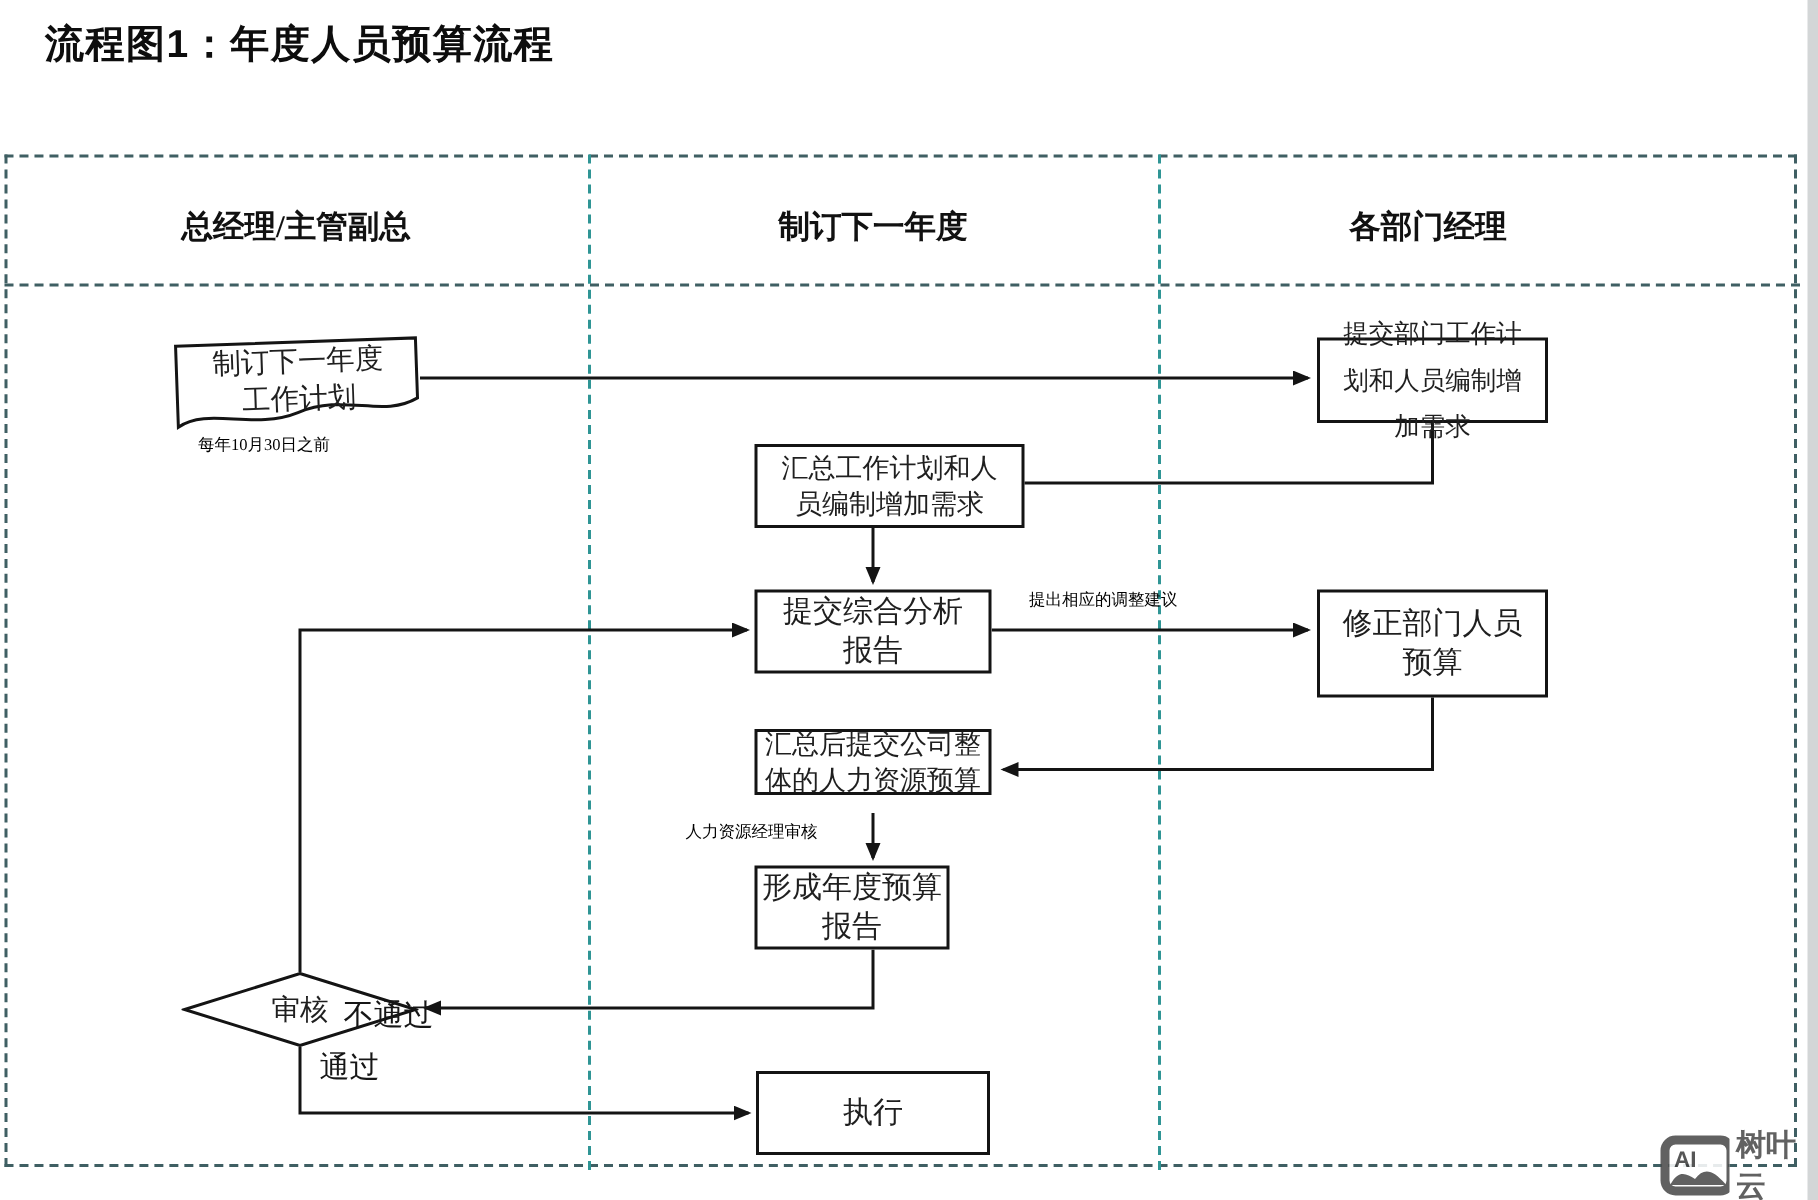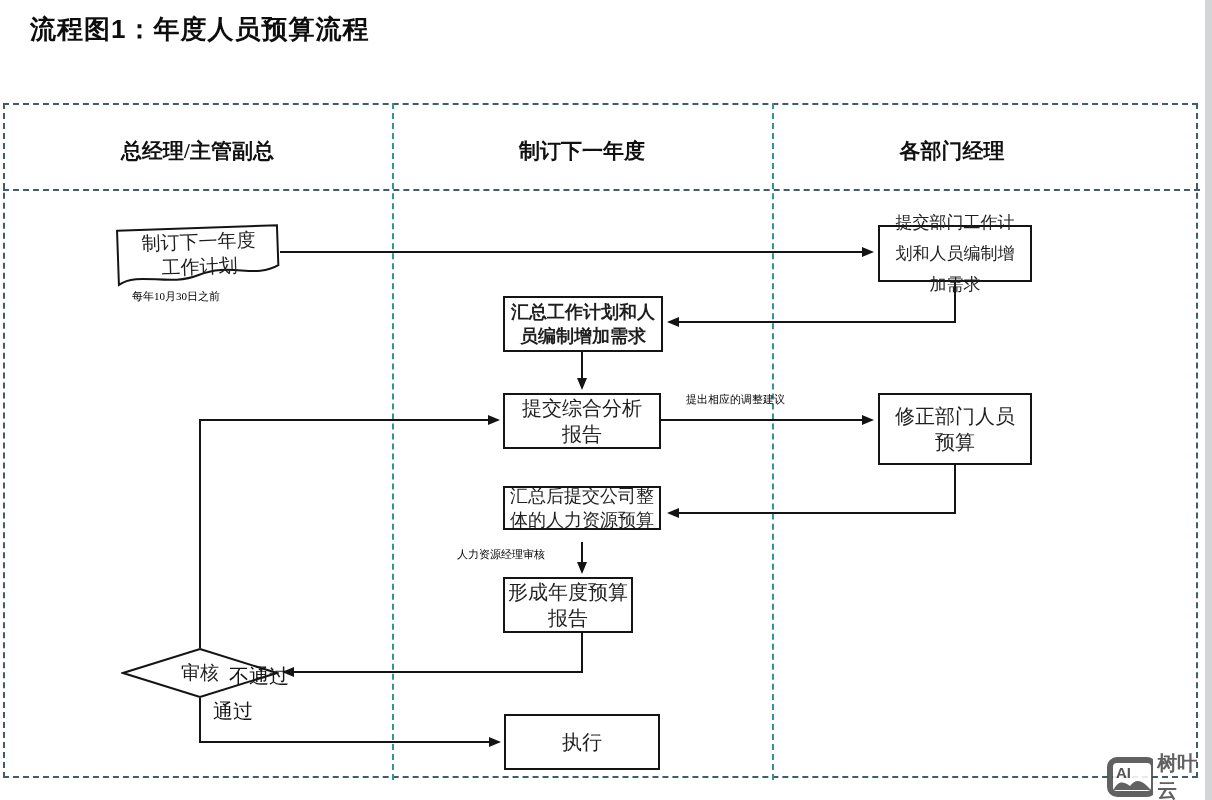--- a/index.html
+++ b/index.html
@@ -80,21 +80,21 @@
     <span class="ln">制订下一年度</span>
     <span class="ln">工作计划</span>
   </div>
 
   <div class="node rect fs17" style="left:878px;top:225px;width:154px;height:57px;gap:12px;">
     <span class="ln">提交部门工作计</span>
     <span class="ln">划和人员编制增</span>
     <span class="ln">加需求</span>
   </div>
 
-  <div class="node rect fs18" style="left:503px;top:296px;width:160px;height:56px;font-weight:bold;">
+  <div class="node rect fs18" style="left:503px;top:296px;width:180px;height:56px;">
     <span class="ln">汇总工作计划和人</span>
     <span class="ln">员编制增加需求</span>
   </div>
 
   <div class="node rect fs20" style="left:503px;top:393px;width:158px;height:56px;">
     <span class="ln">提交综合分析</span>
     <span class="ln">报告</span>
   </div>
 
   <div class="node rect fs20" style="left:878px;top:393px;width:154px;height:72px;">

